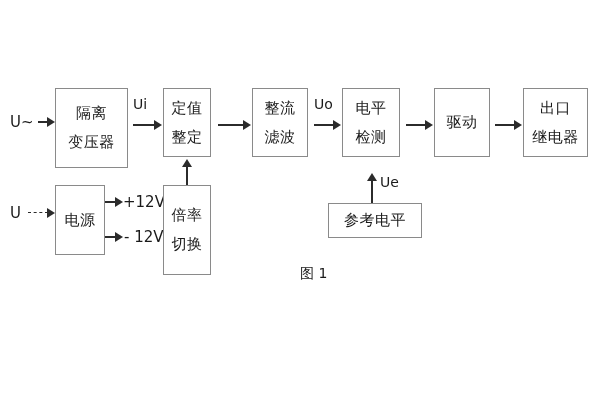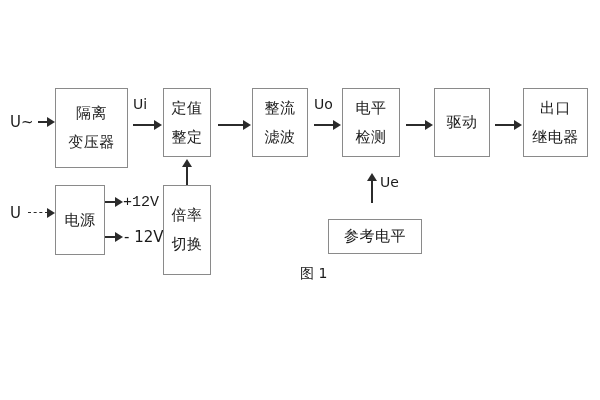--- a/index.html
+++ b/index.html
@@ -178,39 +178,39 @@
 
   <div class="box" style="left:523px; top:88px; width:65px; height:69px;">
     <div class="line">出口</div>
     <div class="line">继电器</div>
   </div>
 
   <div class="harrow" style="left:105px; top:202px; width:18px;">
     <div class="shaft" style="width:11px;"></div>
     <div class="head" style="left:10px;"></div>
   </div>
-  <div class="lbl big" style="left:123px; top:195px;font-family:Liberation Mono, monospace;">+12V</div>
+  <div class="lbl big" style="left:123px; top:195px;">+12V</div>
 
   <div class="harrow" style="left:105px; top:237px; width:18px;">
     <div class="shaft" style="width:11px;"></div>
     <div class="head" style="left:10px;"></div>
   </div>
   <div class="lbl big" style="left:124px; top:230px;">- 12V</div>
 
   <div class="box" style="left:163px; top:185px; width:48px; height:90px;">
     <div class="line">倍率</div>
     <div class="line">切换</div>
   </div>
 
   <div class="varrow" style="left:187px; top:159px; height:26px;">
     <div class="shaft" style="height:24px;"></div>
     <div class="head"></div>
   </div>
 
-  <div class="box" style="left:328px; top:203px; width:94px; height:35px;margin-top:16px;">
+  <div class="box" style="left:328px; top:203px; width:94px; height:35px;">
     <div class="line">参考电平</div>
   </div>
 
   <div class="varrow" style="left:372px; top:173px; height:30px;">
     <div class="shaft" style="height:28px;"></div>
     <div class="head"></div>
   </div>
   <div class="lbl" style="left:380px; top:175px;">Ue</div>
 
   <div class="caption" style="left:300px; top:265px;">图 1</div>

